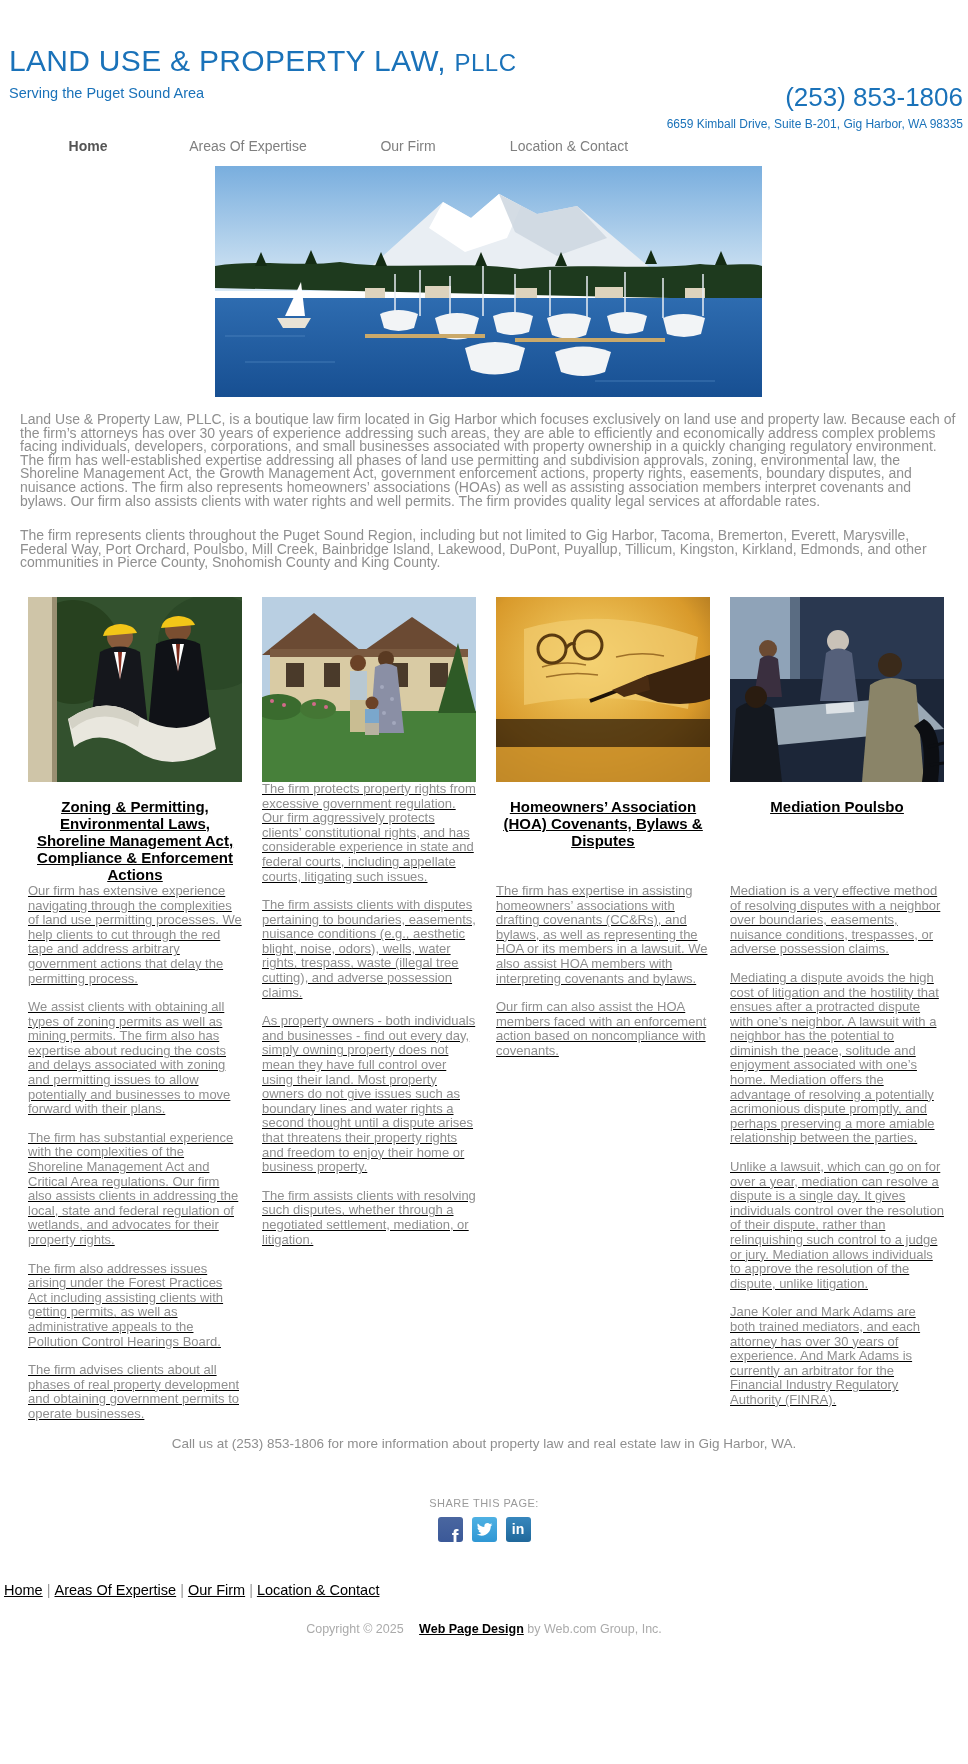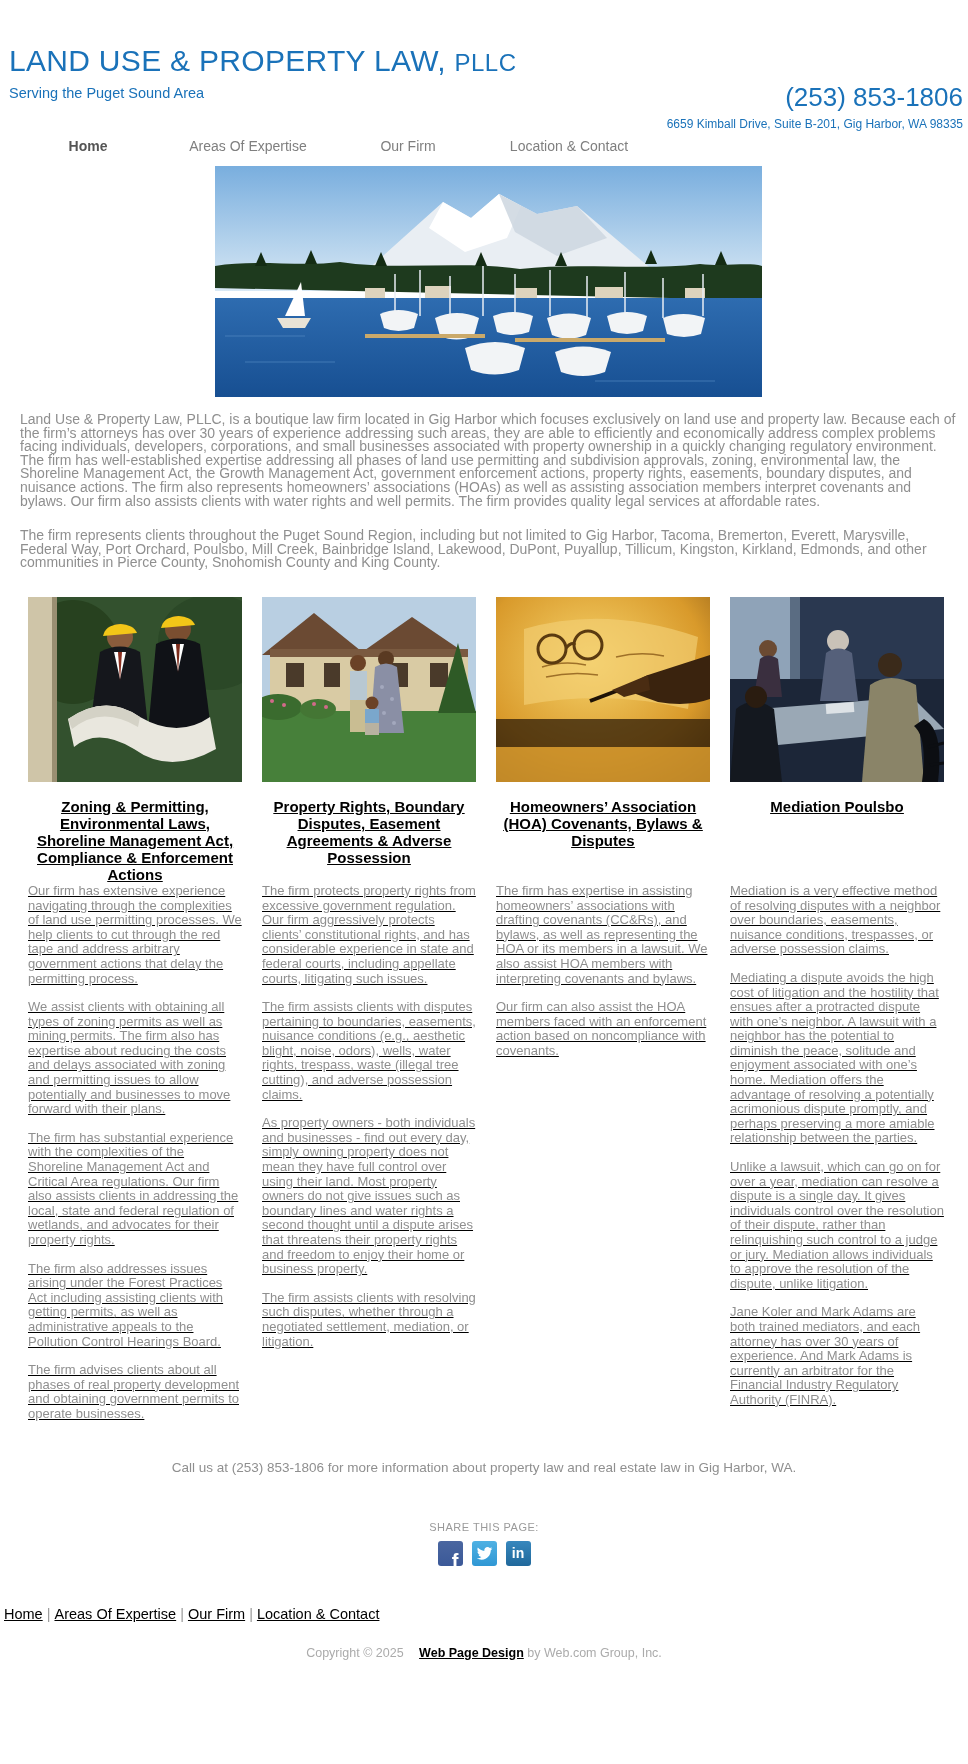--- a/index.html
+++ b/index.html
@@ -37,21 +37,21 @@
   .intro p + p { margin-top: 21px; }
   
   .services { display: grid; grid-template-columns: repeat(4, 214px); column-gap: 20px;
     margin: 27px 0 0 28px; align-items: start; min-height: 745px; text-decoration: underline; }
   .svc-photo { display: block; width: 214px; height: 185px; }
   .svc-title { margin: 16px 2px 0; height: 86px; font-size: 15px; line-height: 17px;
     font-weight: bold; text-decoration: underline; text-align: center; color: #000; }
   .svc-text { color: var(--gray); font-size: 13px; line-height: 14.6px; }
   .svc-text p { margin: 0 0 14px 0; }
   
-  .cta { text-align: center; color: var(--gray); font-size: 13.5px; margin-top: 24px; }
+  .cta { text-align: center; color: var(--gray); font-size: 13.5px; }
   .share { text-align: center; margin-top: 46px; }
   .share-label { color: #9a9a9a; font-size: 11px; letter-spacing: .5px; }
   .share-icons { margin-top: 8px; display: flex; justify-content: center; gap: 9px; }
   .sicon { width: 25px; height: 25px; border-radius: 3px; cursor: pointer; position: relative;
     display: flex; align-items: center; justify-content: center; overflow: hidden; }
   .sicon.fb { background: linear-gradient(#4a66a0, #3b5998); }
   .sicon.tw { background: linear-gradient(#4fb1e3, #2f97d4); }
   .sicon.li { background: linear-gradient(#3787bd, #20689b); }
   .sicon.fb .glyph { color: #fff; font-weight: bold; font-size: 20px; position: absolute; right: 4px; bottom: -5px; line-height: 1; }
   .sicon.li .glyph { color: #fff; font-weight: bold; font-size: 14px; line-height: 1; }
@@ -216,21 +216,20 @@
       <g fill="#a3a8bd">
           <circle cx="120" cy="90" r="2"></circle>
           <circle cx="130" cy="102" r="2"></circle>
           <circle cx="122" cy="116" r="2"></circle>
           <circle cx="132" cy="126" r="2"></circle>
         </g>
       <circle cx="110" cy="106" r="6.5" fill="#6b4226"></circle>
       <rect x="103" y="112" width="14" height="14" fill="#7aa7cc"></rect>
       <rect x="103" y="126" width="14" height="12" fill="#b8b2a0"></rect>
     </svg>
-    <div class="svc-title">Property Rights, Boundary Disputes, Easement Agreements &amp; Adverse Possession</div>
     <div class="svc-text">
         <p>The firm protects property rights from excessive government regulation.  Our firm aggressively protects clients’ constitutional rights, and has considerable experience in state and federal courts, including appellate courts, litigating such issues.</p>
         <p>The firm assists clients with disputes pertaining to boundaries, easements, nuisance conditions (e.g., aesthetic blight, noise, odors), wells, water rights, trespass, waste (illegal tree cutting), and adverse possession claims.</p>
         <p>As property owners - both individuals and businesses - find out every day, simply owning property does not mean they have full control over using their land. Most property owners do not give issues such as boundary lines and water rights a second thought until a dispute arises that threatens their property rights and freedom to enjoy their home or business property.</p>
         <p>The firm assists clients with resolving such disputes, whether through a negotiated settlement, mediation, or litigation.</p>
       </div>
   </div>
 
   <div class="svc">
     <svg class="svc-photo" viewBox="0 0 214 185" role="img" aria-label="hands-signing-documents">

